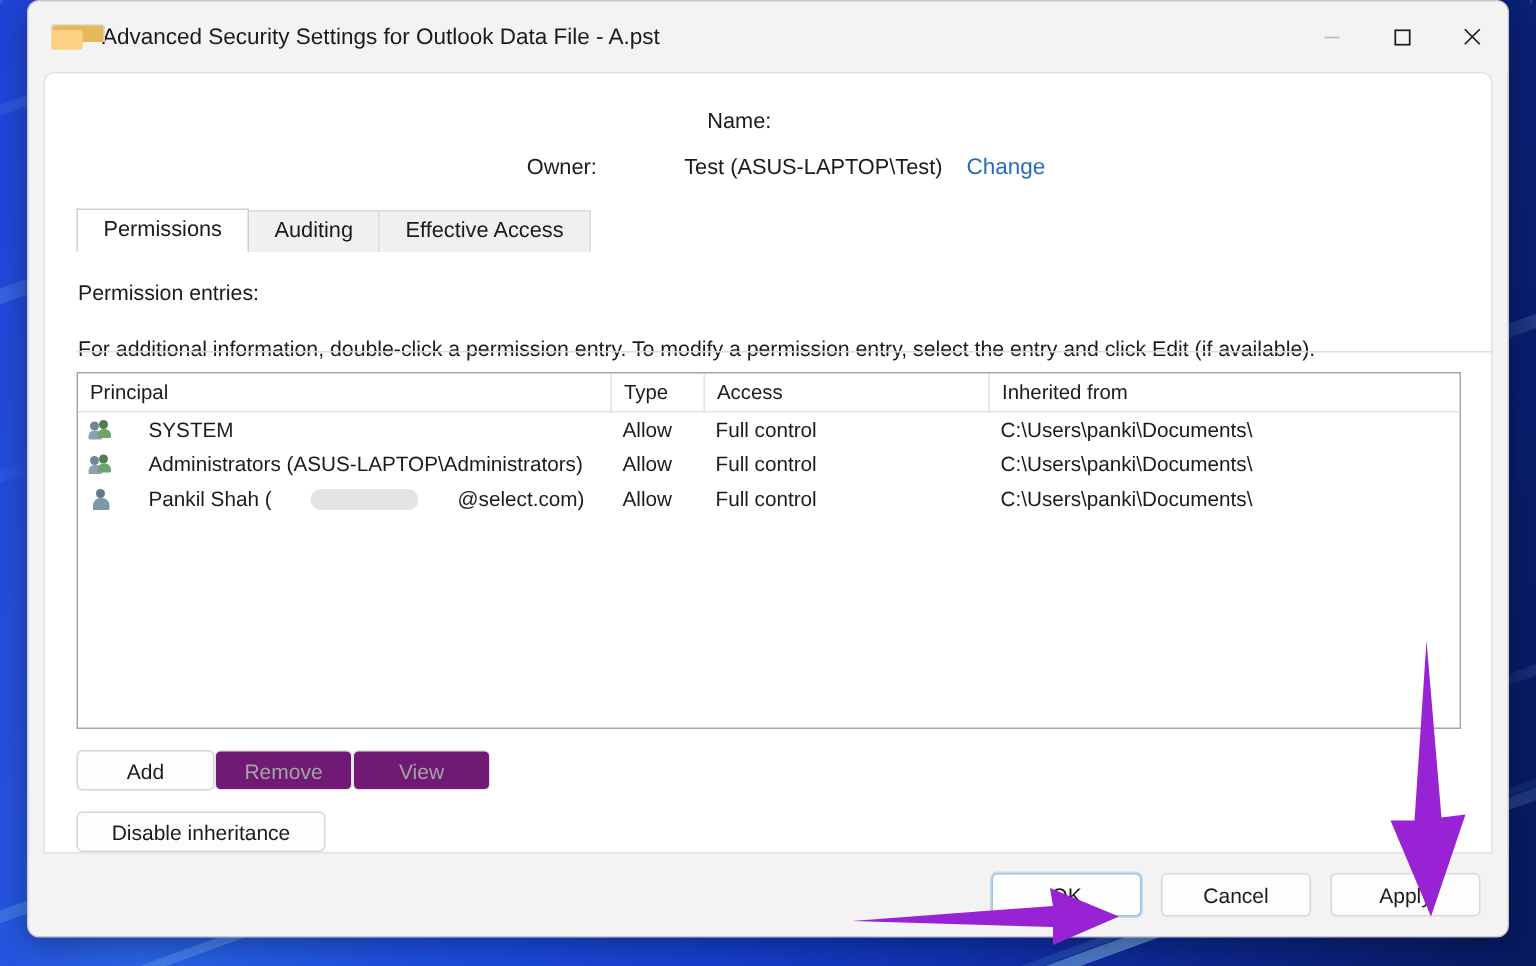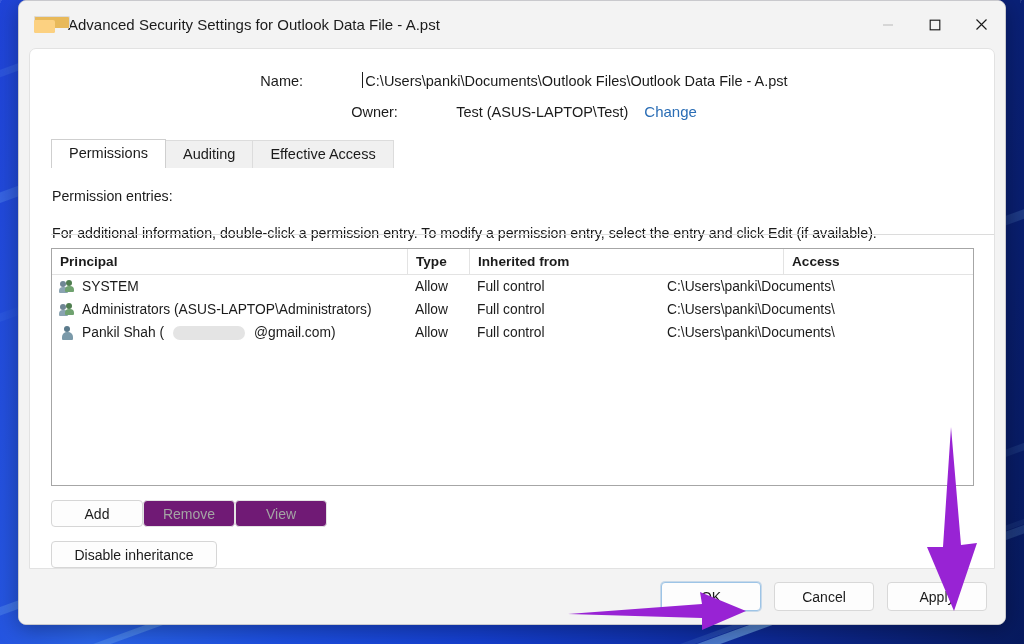--- a/index.html
+++ b/index.html
@@ -180,35 +180,34 @@
     font-size: 13.6px;
     color: #1b1b1b;
   }
   #perm-head .hcell {
     padding-left: 8px;
     height: 26px;
     line-height: 26px;
     border-left: 1px solid #e3e3e3;
     white-space: nowrap;
     overflow: hidden;
-    font-weight: bold;
   }
   #perm-head .hcell:first-child { border-left: none; }
   .col-principal { width: 355px; flex: none; }
   .col-type      { width: 62px;  flex: none; }
   .col-access    { width: 190px; flex: none; }
   .col-inherited { flex: 1 1 auto; }
 
   .perm-row {
     display: flex; align-items: center;
     height: 23px;
     font-size: 13.8px; color: #1b1b1b;
   }
   .perm-row .cell { padding-left: 8px; white-space: nowrap; overflow: hidden; }
-  .cell.principal { display: flex; align-items: center; gap: 7px; }
+  .cell.principal { display: flex; align-items: center; gap: 24px; }
 
   
   .uicon { width: 15px; height: 14px; position: relative; flex: none; }
   .uicon .head {
     position:absolute; width:6px; height:6px; border-radius:50%;
     background:#7a8e9b;
   }
   .uicon .body {
     position:absolute; width:9px; height:6px; border-radius:4px 4px 1px 1px;
     background:#9fb3bf;
@@ -324,21 +323,20 @@
             <path d="M1.5 1.5 L11.5 11.5 M11.5 1.5 L1.5 11.5" stroke="#1b1b1b" stroke-width="1.15" fill="none"></path>
           </svg>
       </div>
     </div>
   </div>
 
   <div id="content-card">
 
     <div class="field-row" id="name-row">
       <div class="field-label">Name:</div>
-      <div class="field-value" id="name-value">C:\Users\panki\Documents\Outlook Files\Outlook Data File - A.pst</div>
     </div>
 
     <div class="field-row" id="owner-row">
       <div class="field-label">Owner:</div>
       <div class="field-value">Test (ASUS-LAPTOP\Test)</div>
       <a href="#" id="change-link">Change</a>
     </div>
 
     <div id="tabs">
       <div class="tab active">Permissions</div>
@@ -347,22 +345,22 @@
     </div>
     <div id="tab-strip-line"></div>
 
     <div id="entries-label">Permission entries:</div>
     <div id="info-text">For additional information, double-click a permission entry. To modify a permission entry, select the entry and click Edit (if available).</div>
 
     <div id="perm-list">
       <div id="perm-head">
         <div class="hcell col-principal">Principal</div>
         <div class="hcell col-type">Type</div>
+        <div class="hcell col-access">Access</div>
         <div class="hcell col-inherited">Inherited from</div>
-        <div class="hcell col-access">Access</div>
       </div>
 
       <div class="perm-row">
         <div class="cell principal col-principal">
           <span class="uicon group">
             <span class="head a"></span>
               <span class="body a"></span>
             <span class="head b"></span>
               <span class="body b"></span>
           </span>
@@ -389,21 +387,21 @@
       </div>
 
       <div class="perm-row">
         <div class="cell principal col-principal">
           <span class="uicon user">
             <span class="head a"></span>
               <span class="body a"></span>
           </span>
           <span>Pankil Shah (</span>
           <span class="redacted"></span>
-          <span>@gmail.com)</span>
+          <span>@select.com)</span>
         </div>
         <div class="cell col-type">Allow</div>
         <div class="cell col-access">Full control</div>
         <div class="cell col-inherited">C:\Users\panki\Documents\</div>
       </div>
     </div>
 
     <div id="list-buttons">
       <button class="btn">Add</button>
       <button class="btn disabled" disabled="">Remove</button>

